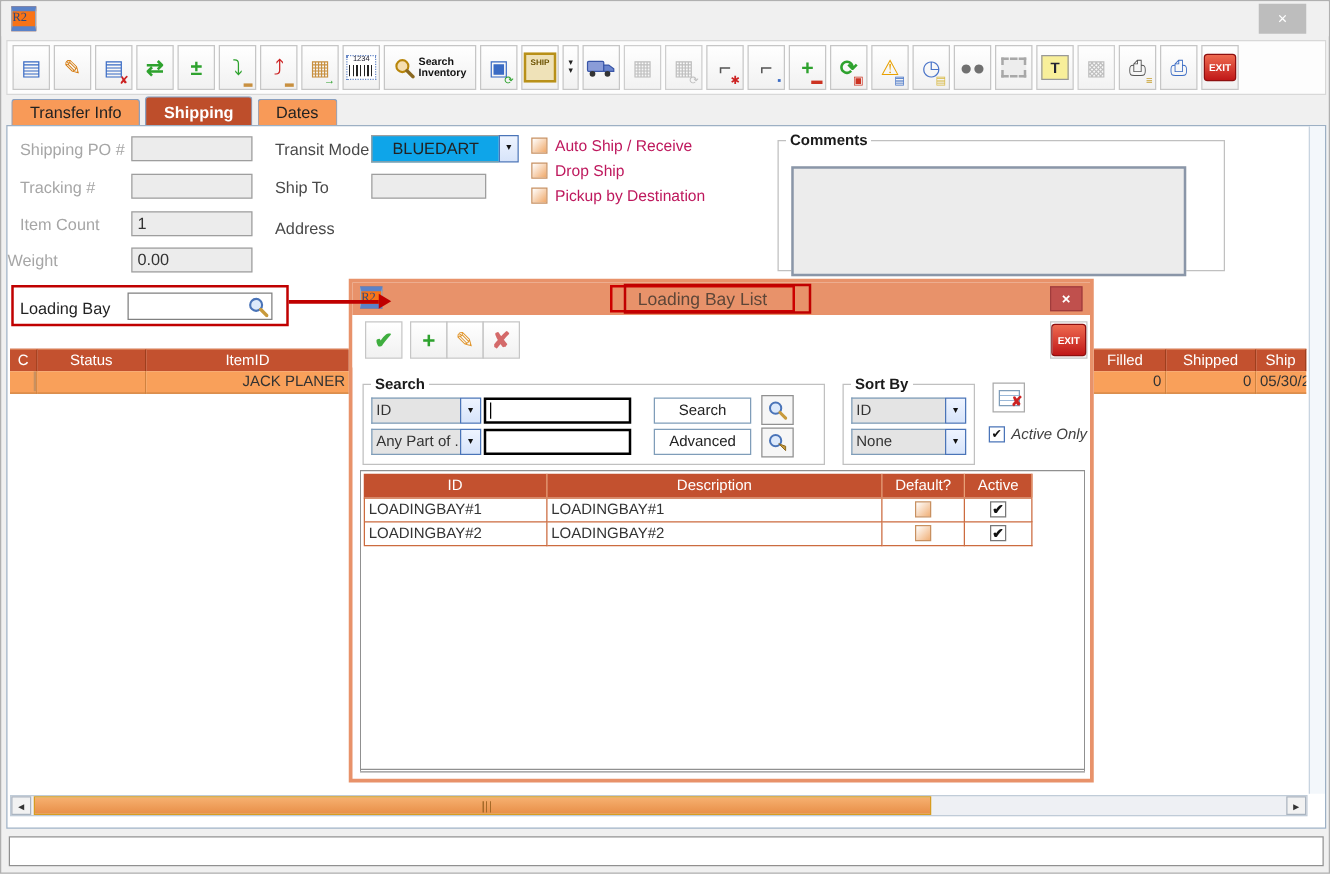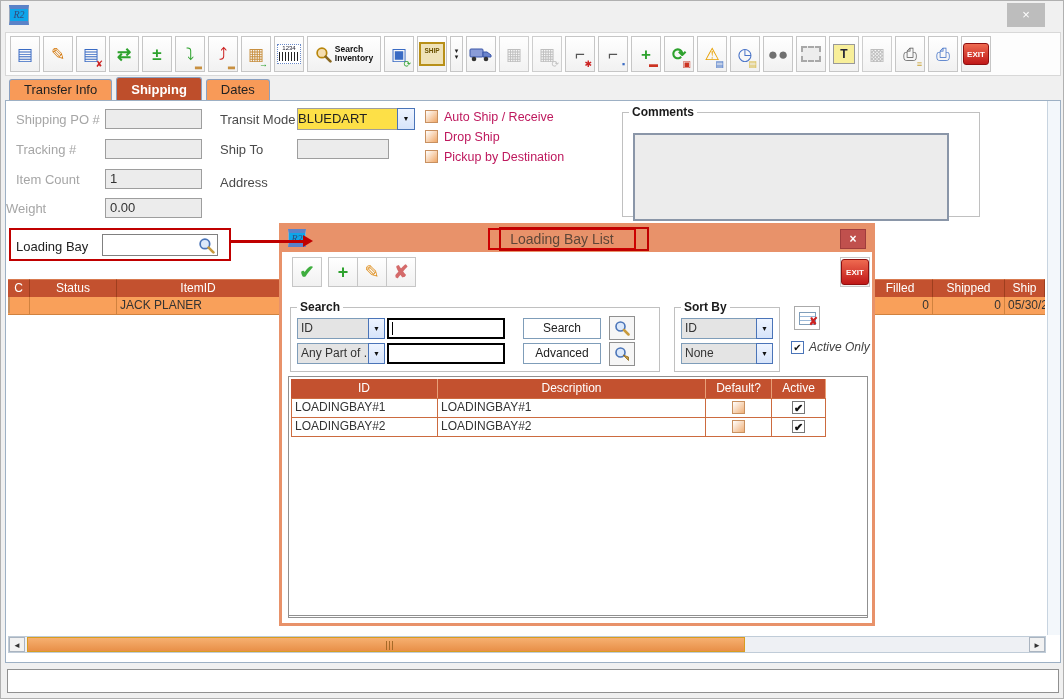--- a/index.html
+++ b/index.html
@@ -3,24 +3,24 @@
 <meta charset="utf-8">
 <style>
   * { margin:0; padding:0; box-sizing:border-box; }
   html,body { width:1064px; height:699px; }
   body { font-family:"Liberation Sans", sans-serif; background:#f0f0f0; position:relative;
          border:1px solid #b0b0b0; overflow:hidden; font-size:12px; color:#333; }
 
   
   .titlebar { position:absolute; left:0; top:0; width:1064px; height:28px; background:#f0f0f0; }
   .title-text { position:absolute; left:0; right:0; top:5px; text-align:center; font-size:15px; color:#3a3a3a; }
-  .app-ico { position:absolute; left:8px; top:4px; width:20px; height:20px; background:#0ea5e9;
+  .app-ico { position:absolute; left:8px; top:4px; width:20px; height:20px; background:#f97316;
              border:1px solid #9aa8bc; border-top:4px solid #5a82c8; border-bottom:4px solid #5a82c8;
-             font-family:"Liberation Serif",serif; font-style:italic; font-size:10px; color:#334a7a;
-             text-align:center; line-height:12px; }
+             font-family:"Liberation Serif",serif; font-size:10px; color:#334a7a;
+             text-align:left; line-height:12px; }
   .close-main { position:absolute; left:1006px; top:2px; width:38px; height:24px; background:#bdbdbd;
                 color:#fff; font-size:13px; text-align:center; line-height:24px; }
 
   
   .toolbar { position:absolute; left:4px; top:31px; width:1056px; height:44px; background:#fdfdfd;
              border:1px solid #d8d8d8; display:flex; align-items:center; gap:3px; padding:2px 4px; }
   .tbtn { width:30px; height:36px; border:1px solid #c6c6c6; background:linear-gradient(#ffffff,#f1f1f1);
           display:flex; align-items:center; justify-content:center; position:relative; flex:0 0 auto; }
   .tbtn .g { font-size:17px; line-height:1; }
   .tbtn .g.b { font-weight:bold; }
@@ -47,21 +47,21 @@
          border-radius:3px 3px 0 0; font-size:13px; color:#222; line-height:20px; }
   .tab.sel { background:#BE4E2B; color:#fff; font-weight:bold; height:23px; margin-top:-2px; line-height:23px; }
 
   
   .panel { position:absolute; left:4px; top:99px; width:1056px; height:563px; background:#fff; border:1px solid #9db0c4; }
   .flabel { position:absolute; font-size:13px; color:#a6a6a6; }
   .flabel.dark { color:#4a4a4a; }
   .finput { position:absolute; background:#ececec; border:1px solid #9e9e9e; height:20px; line-height:18px;
             padding-left:4px; font-size:13px; color:#333; }
   .combo { position:absolute; height:22px; display:flex; }
-  .combo .cfield { background:#fde047; border:1px solid #9e9e9e; border-right:none; padding:2px 0;
+  .combo .cfield { background:#0ea5e9; border:1px solid #9e9e9e; border-right:none; padding:2px 16px;
                    font-size:13px; color:#222; flex:1; line-height:16px; }
   .combo .cbtn { width:18px; background:linear-gradient(#eef4ff,#d7e4fa); border:1px solid #4a74b8;
                  color:#111; font-size:7px; text-align:center; line-height:20px; }
   .addr { position:absolute; left:291px; top:68px; width:206px; height:54px; background:#ececec;
           border:1px solid #9e9e9e; padding:1px 4px; font-size:12.5px; line-height:16px; color:#333; }
   .addr svg { position:absolute; right:3px; top:3px; }
   .optbox { position:absolute; width:13px; height:13px; border:1px solid #c89060;
             background:linear-gradient(135deg,#ffffff,#f0a868); }
   .optlbl { position:absolute; font-size:12.5px; color:#be185d; }
   fieldset { border:1px solid #c0c0c0; }
@@ -74,21 +74,21 @@
   .lb-input { position:absolute; left:96px; top:133px; width:116px; height:22px; background:#fff;
               border:1px solid #808080; }
   .lb-input svg { position:absolute; right:2px; top:2px; }
 
   
   .ghead { position:absolute; left:2px; top:178px; height:18px; display:flex; }
   .ghead .hc { background:#C3512F; color:#fff; font-size:12px; text-align:center; line-height:17px;
                border-right:1px solid #9e3e1e; border-top:1px solid #d87a50; }
   .grow { position:absolute; left:2px; top:196px; height:18px; display:flex; }
   .grow .rc { background:#F9A05A; font-size:12px; line-height:17px; border-right:1px solid #d0823f;
-              border-bottom:1px solid #d0823f; padding:0 3px; color:#333; white-space:nowrap; overflow:hidden; }
+              border-bottom:1px solid #d0823f; padding:0 3px; color:#333; white-space:nowrap; overflow:hidden;text-align:right; }
   .rc.num { text-align:right; }
   .rowcb { width:13px; height:13px; margin:2px auto 0; border:1px solid #c89060;
            background:linear-gradient(135deg,#ffffff,#f0a868); }
 
   
   .hscroll { position:absolute; left:2px; top:535px; width:1038px; height:17px; background:#eef0f4; border:1px solid #c0ccd8; }
   .sbtn { position:absolute; top:0; width:16px; height:15px; background:#f2f2f2; border:1px solid #aab4c0;
           font-size:8px; color:#333; text-align:center; line-height:15px; }
   .hthumb { position:absolute; left:18px; top:0; width:718px; height:15px;
             background:linear-gradient(#f6b070,#e88f48); border:1px solid #d89c20; }

